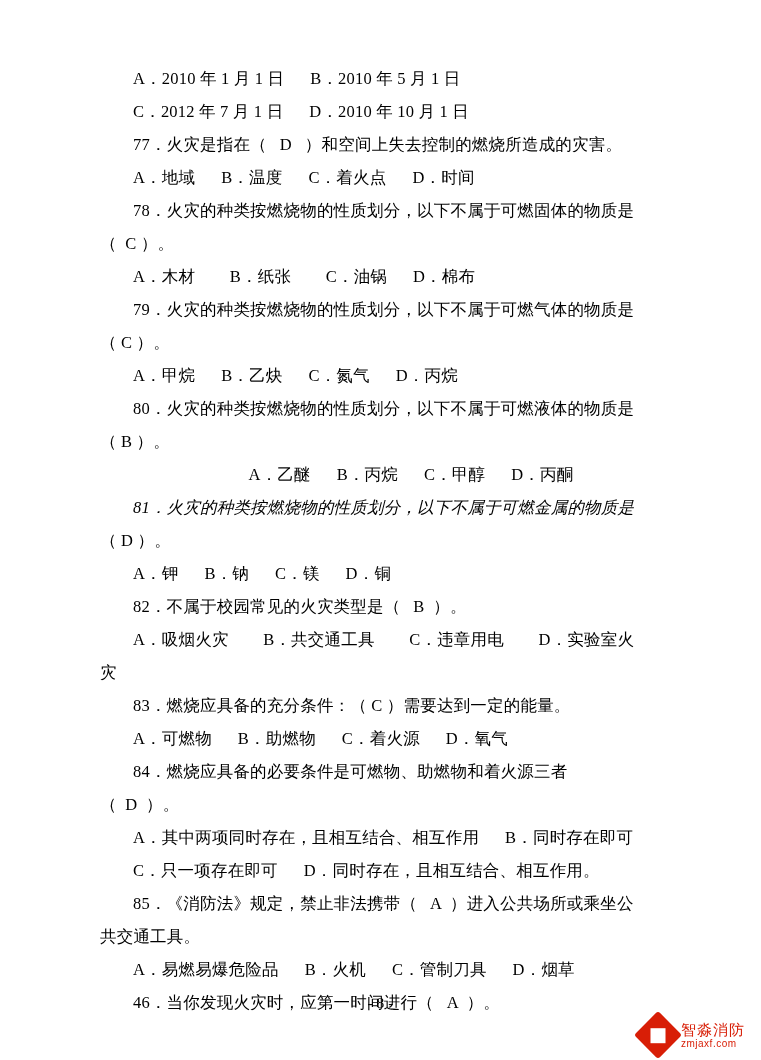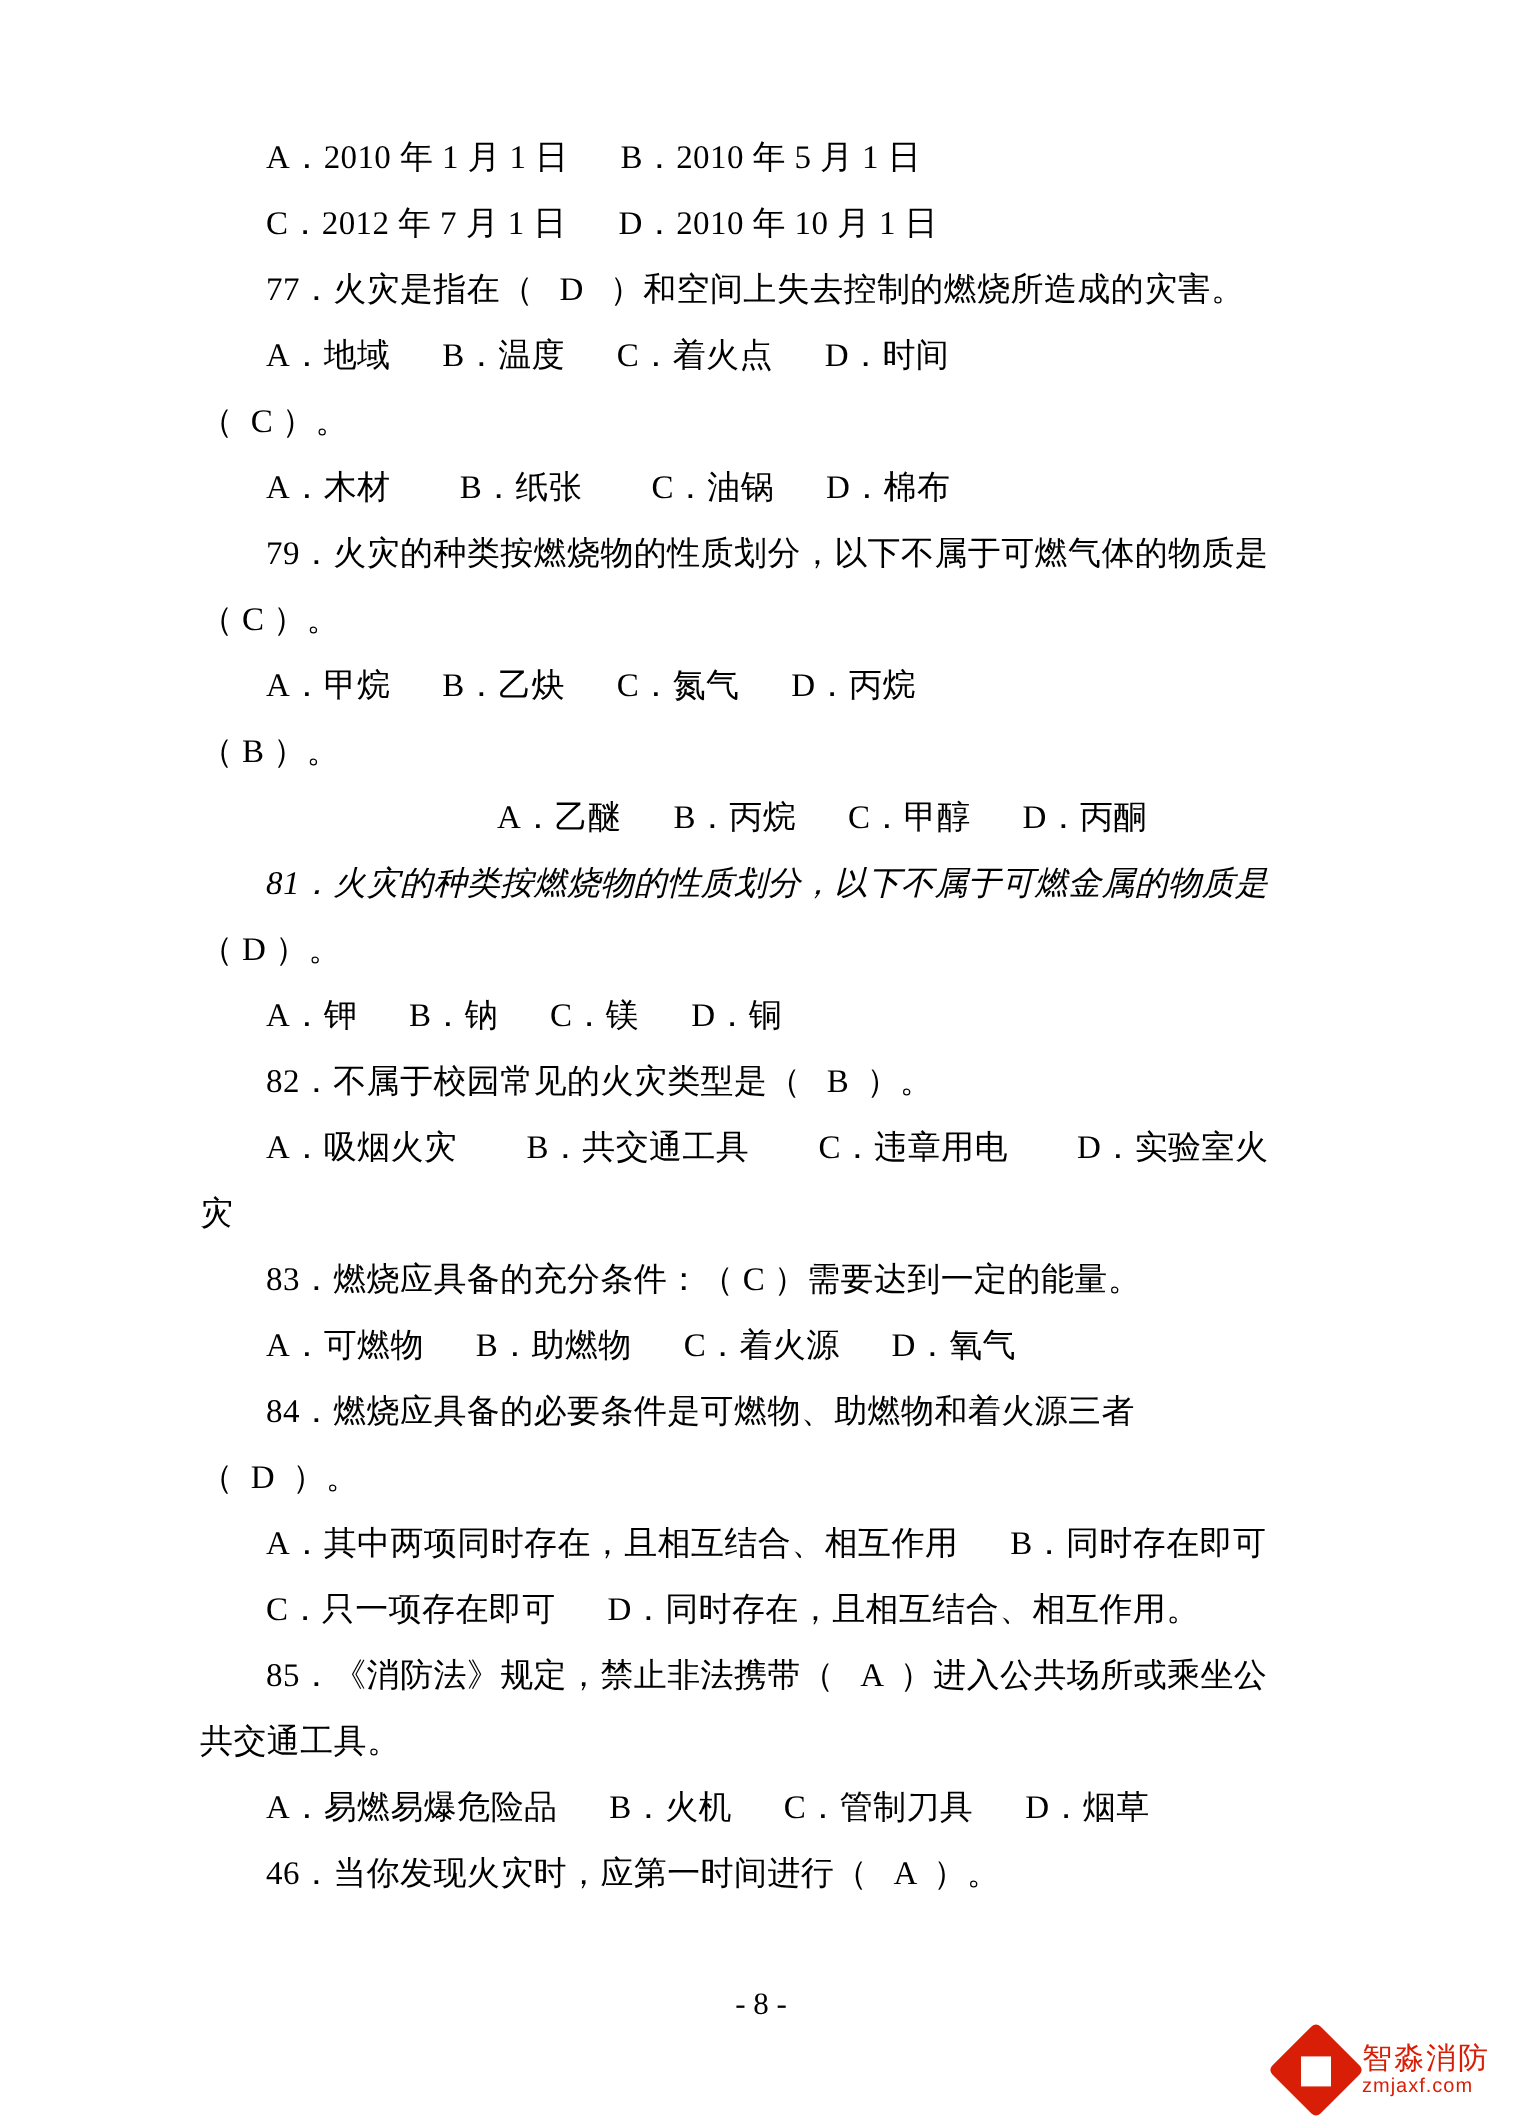--- a/index.html
+++ b/index.html
@@ -93,25 +93,27 @@
 </style>
 </head>
 <body>
 
 <div class="page">
   <div class="doc-body">
     <div class="line indent" style="text-indent: 33px;">A．2010 年 1 月 1 日      B．2010 年 5 月 1 日</div>
     <div class="line indent" style="text-indent: 33px;">C．2012 年 7 月 1 日      D．2010 年 10 月 1 日</div>
     <div class="line indent" style="text-indent: 33px;">77．火灾是指在（   D   ）和空间上失去控制的燃烧所造成的灾害。</div>
     <div class="line indent" style="text-indent: 33px;">A．地域      B．温度      C．着火点      D．时间</div>
+    <div class="line indent" style="text-indent: 33px;">78．火灾的种类按燃烧物的性质划分，以下不属于可燃固体的物质是</div>
     <div class="line" style="text-indent: 0px;">（  C ）。</div>
     <div class="line indent" style="text-indent: 33px;">A．木材        B．纸张        C．油锅      D．棉布</div>
     <div class="line indent" style="text-indent: 33px;">79．火灾的种类按燃烧物的性质划分，以下不属于可燃气体的物质是</div>
     <div class="line" style="text-indent: 0px;">（ C ）。</div>
     <div class="line indent" style="text-indent: 33px;">A．甲烷      B．乙炔      C．氮气      D．丙烷</div>
+    <div class="line indent" style="text-indent: 33px;">80．火灾的种类按燃烧物的性质划分，以下不属于可燃液体的物质是</div>
     <div class="line" style="text-indent: 0px;">（ B ）。</div>
     <div class="line indent" style="text-indent: 33px; text-align: center;">A．乙醚      B．丙烷      C．甲醇      D．丙酮</div>
     <div class="line indent" style="text-indent: 33px; font-style: italic;">81．火灾的种类按燃烧物的性质划分，以下不属于可燃金属的物质是</div>
     <div class="line" style="text-indent: 0px;">（ D ）。</div>
     <div class="line indent" style="text-indent: 33px;">A．钾      B．钠      C．镁      D．铜</div>
     <div class="line indent" style="text-indent: 33px;">82．不属于校园常见的火灾类型是（   B  ）。</div>
     <div class="line indent" style="text-indent: 33px;">A．吸烟火灾        B．共交通工具        C．违章用电        D．实验室火</div>
     <div class="line" style="text-indent: 0px;">灾</div>
     <div class="line indent" style="text-indent: 33px;">83．燃烧应具备的充分条件：（ C ）需要达到一定的能量。</div>
     <div class="line indent" style="text-indent: 33px;">A．可燃物      B．助燃物      C．着火源      D．氧气</div>

